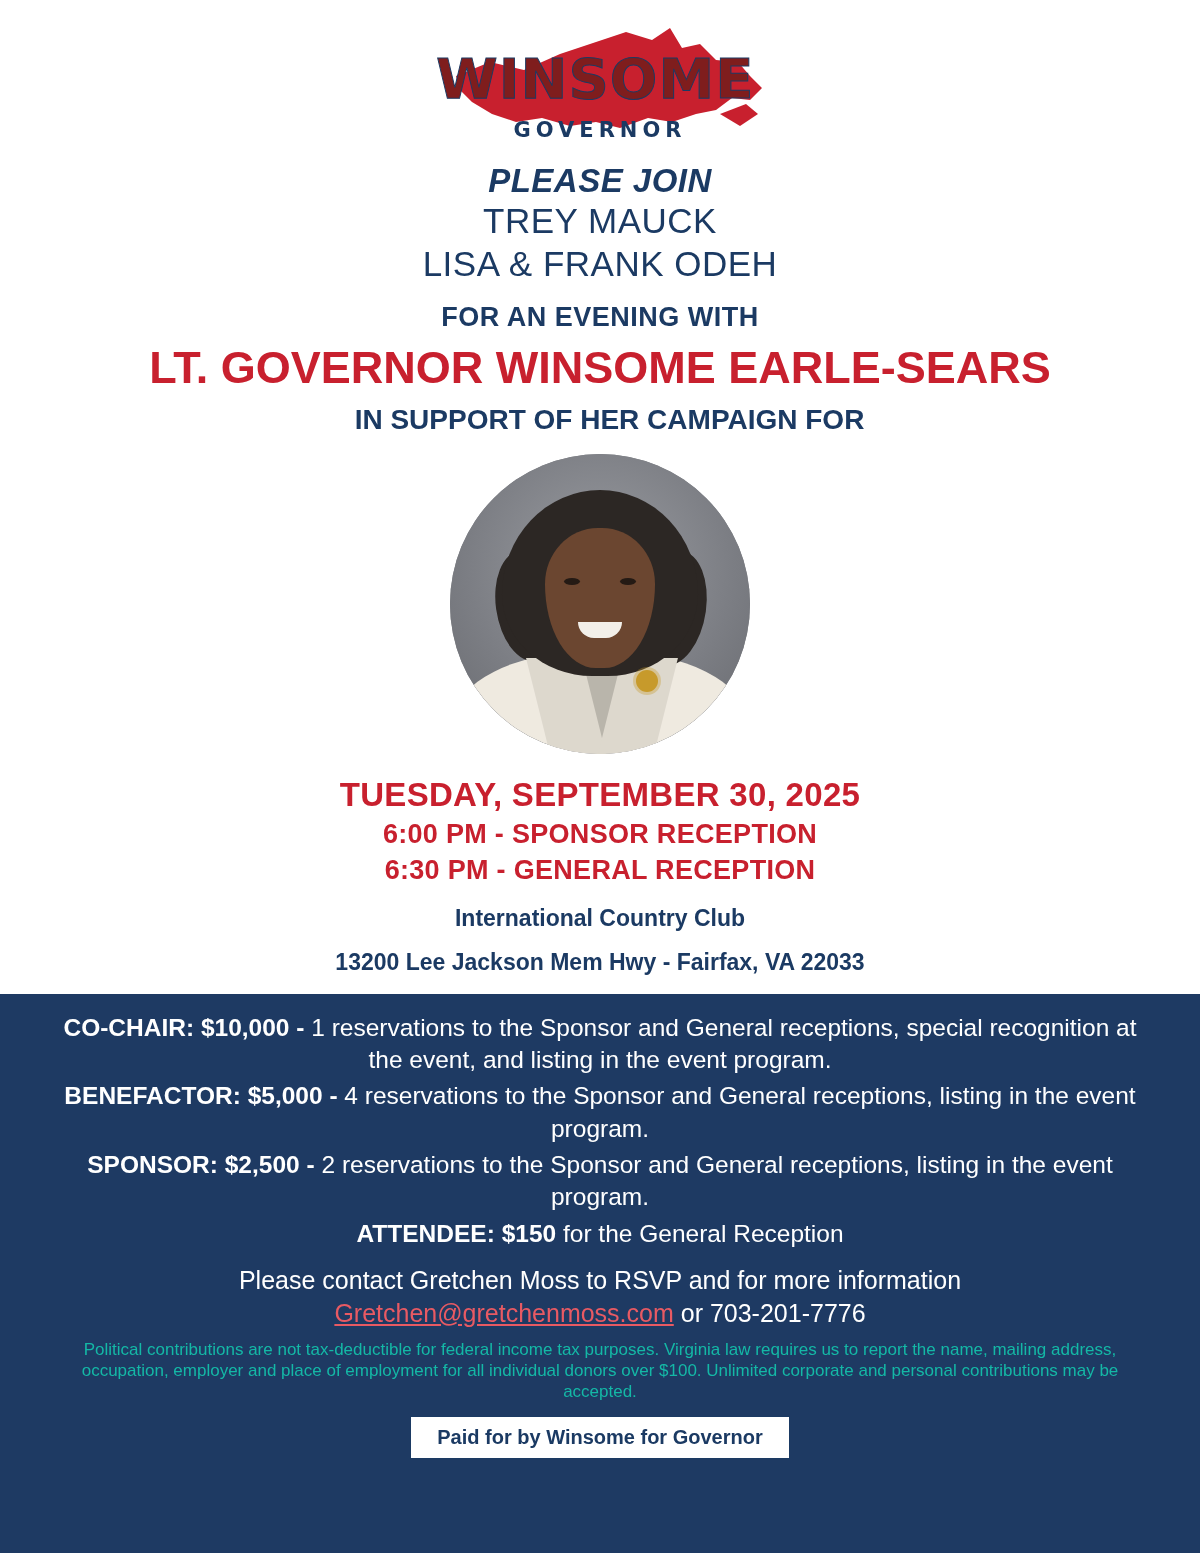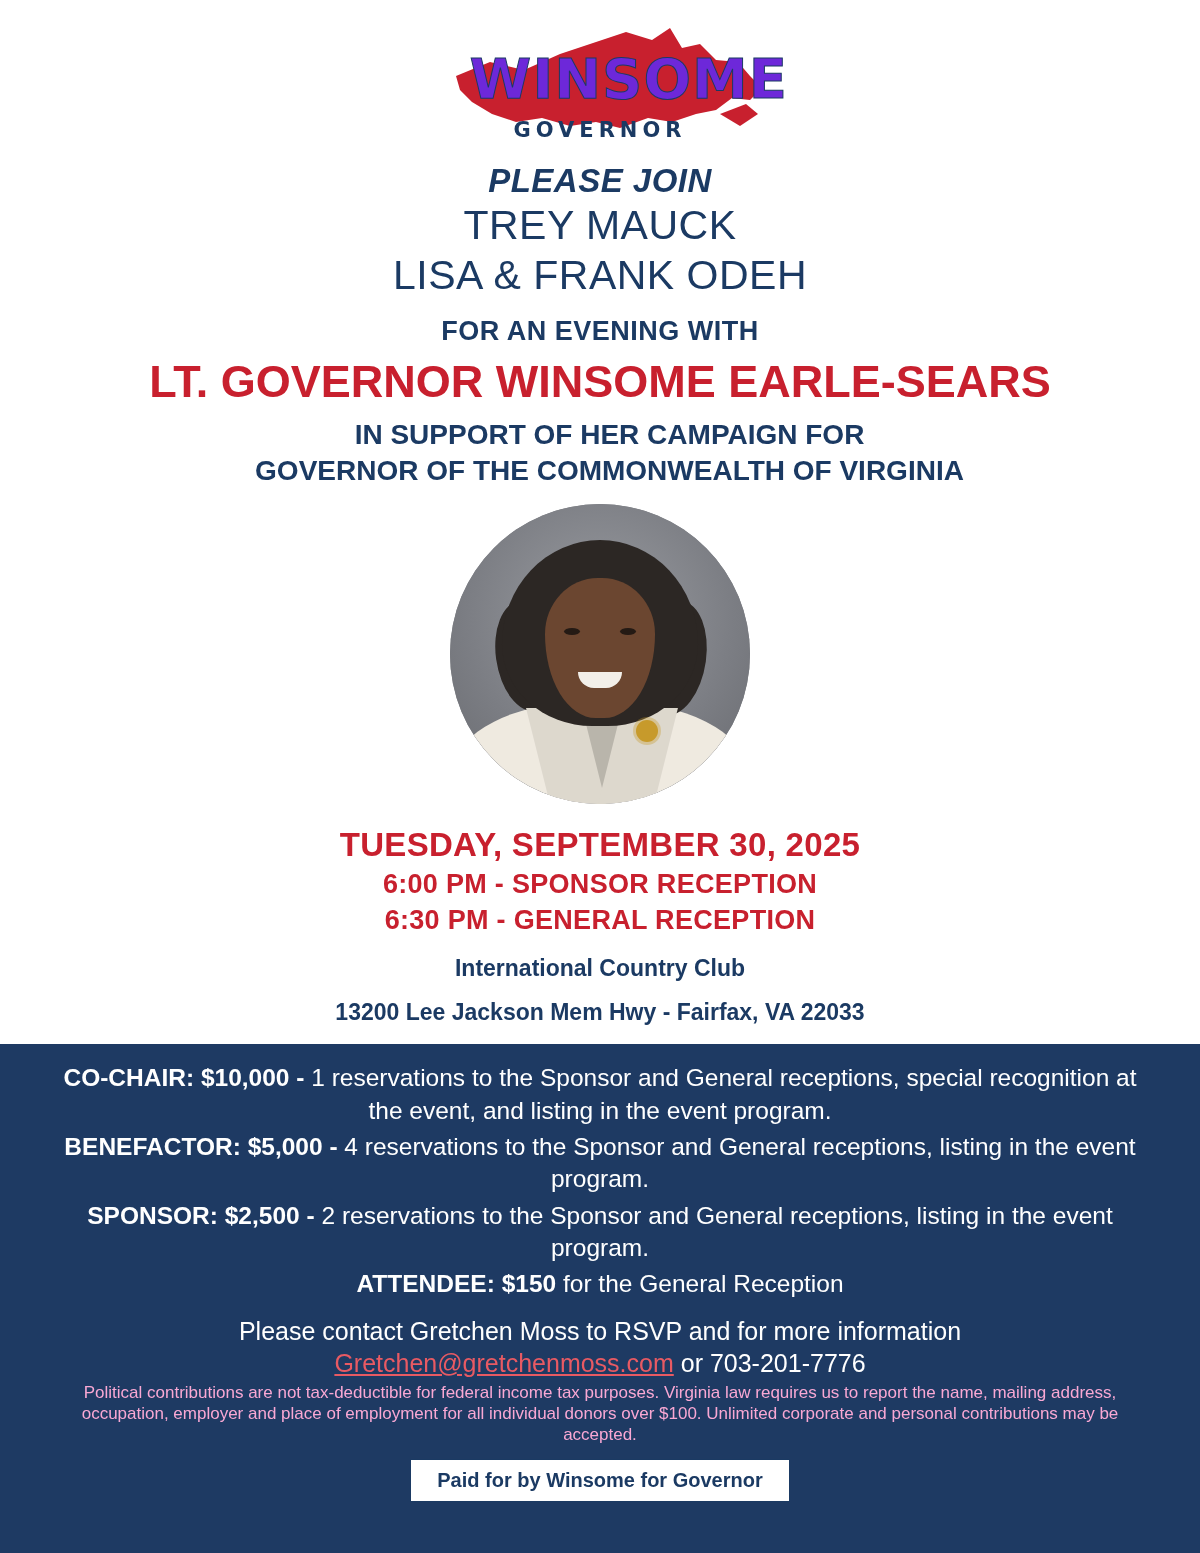--- a/index.html
+++ b/index.html
@@ -36,29 +36,29 @@
     width: 360px;
     height: 140px;
   }
   .logo svg {
     position: absolute;
     left: 0;
     top: 0;
   }
   .logo-wordmark {
     position: absolute;
-    left: 8px;
+    left: 16px;
     top: 28px;
     width: 360px;
-    text-align: right;
+    text-align: left;
     font-family: "DejaVu Sans", sans-serif;
     font-weight: bold;
     font-size: 56px;
     letter-spacing: 1px;
-    color: #6d28d9;
+    color: #7f1d1d;
     -webkit-text-stroke: 1px #1b3a63;
   }
   .logo-sub {
     position: absolute;
     left: 0;
     top: 100px;
     width: 360px;
     text-align: center;
     font-family: "DejaVu Sans", sans-serif;
     font-weight: bold;
@@ -76,21 +76,21 @@
     font-family: "Liberation Sans", sans-serif;
     font-style: italic;
     font-weight: bold;
     font-size: 33px;
     letter-spacing: 0.5px;
     color: #1b3a63;
     line-height: 1.16;
   }
   .host {
     font-family: "Liberation Sans", sans-serif;
-    font-size: 41px;
+    font-size: 35px;
     letter-spacing: 0.5px;
     color: #1b3a63;
     line-height: 1.22;
   }
   .evening-with {
     margin-top: 16px;
     font-family: "Liberation Sans", sans-serif;
     font-weight: bold;
     font-size: 27px;
     letter-spacing: 0.5px;
@@ -306,25 +306,25 @@
     font-family: "Liberation Sans", sans-serif;
     font-size: 25px;
     line-height: 1.3;
   }
   .rsvp-email {
     color: #e85a63;
     text-decoration: underline;
     font-weight: normal;
   }
   .disclaimer {
-    margin-top: 2px;
+    margin-top: 10px;
     font-family: "Liberation Sans", sans-serif;
     font-size: 17px;
     line-height: 1.24;
-    color: #f9a8d4;
+    color: #14b8a6;
   }
   .paidfor-wrap {
     display: flex;
     justify-content: center;
     margin-top: 14px;
     padding-bottom: 18px;
   }
   .paidfor {
     background: #ffffff;
     color: #1b3a63;
@@ -351,21 +351,20 @@
     </div>
   </div>
 
   <div class="top-text">
     <div class="please-join">PLEASE JOIN</div>
     <div class="host">TREY MAUCK</div>
     <div class="host">LISA &amp; FRANK ODEH</div>
     <div class="evening-with">FOR AN EVENING WITH</div>
     <div class="headliner">LT. GOVERNOR WINSOME EARLE-SEARS</div>
     <div class="support-line">IN SUPPORT OF HER CAMPAIGN FOR</div>
-    <div class="support-line" style="margin-top:0">GOVERNOR OF THE COMMONWEALTH OF VIRGINIA</div>
   </div>
 
   <div class="portrait-wrap">
     <div class="portrait">
       <div class="bg"></div>
       <div class="jacket"></div>
       <div class="hair-left"></div>
       <div class="hair-right"></div>
       <div class="neck"></div>
       <div class="blouse"></div>

